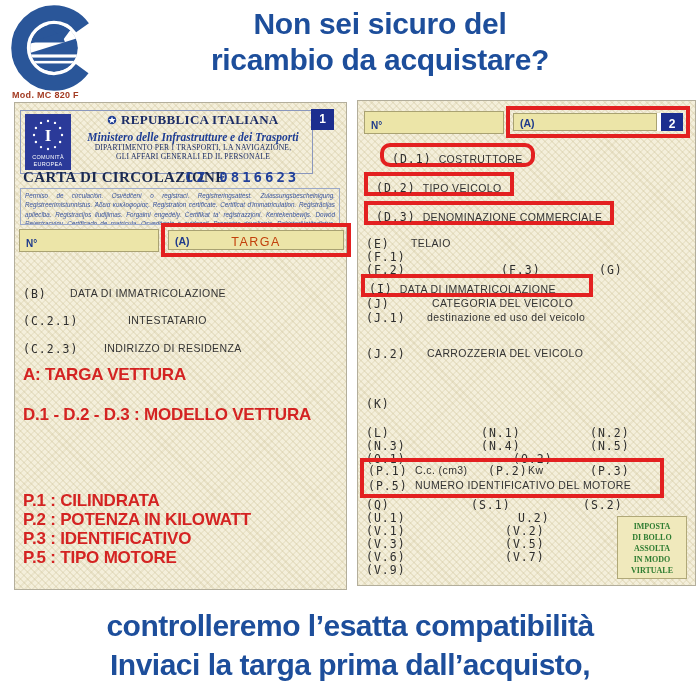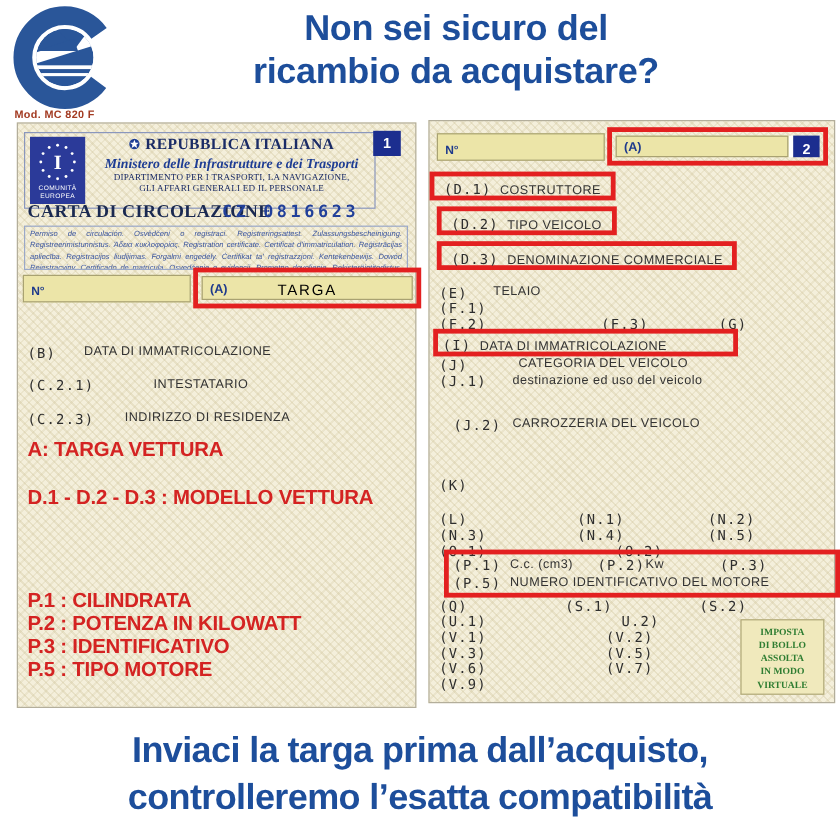--- a/index.html
+++ b/index.html
@@ -118,21 +118,21 @@
 
   <div class="abs multilang">Permiso de circulación. Osvědčení o registraci. Registreringsattest. Zulassungsbescheinigung. Registreerimistunnistus. Άδεια κυκλοφορίας. Registration certificate. Certificat d'immatriculation. Reģistrācijas apliecība. Registracijos liudijimas. Forgalmi engedély. Ċertifikat ta' reġistrazzjoni. Kentekenbewijs. Dowód Rejestracyjny. Certificado de matrícula. Osvedčenie o evidencii. Prometno dovoljenje. Rekisteröintitodistus. Registreringsbevis. Prometna dozvola.</div>
 
   <div class="abs ybox" style="left:4px;top:126px;width:140px;height:23px;padding:3px 0 0 6px;">
     <span class="navy" style="font-size:10px;">N°</span>
   </div>
 
   <div class="abs redbox" style="left:146px;top:120px;width:190px;height:34px;padding:3px;">
     <div class="ybox" style="width:100%;height:100%;position:relative;">
       <span class="navy abs" style="left:6px;top:4px;font-size:10.5px;">(A)</span>
-      <span class="abs" style="left:0;top:4px;width:100%;text-align:center;font-size:12.5px;color:#000000;letter-spacing:1.5px;">TARGA</span>
+      <span class="abs" style="left:0;top:4px;width:100%;text-align:center;font-size:12.5px;color:#c2410c;letter-spacing:1.5px;">TARGA</span>
     </div>
   </div>
 
   <div class="row" style="top:184px;">
     <span class="cell code" style="left:8px;">(B)</span>
     <span class="cell lbl" style="left:48px;">DATA DI IMMATRICOLAZIONE</span>
   </div>
   <div class="row" style="top:211px;">
     <span class="cell code" style="left:8px;">(C.2.1)</span>
     <span class="cell lbl" style="left:82px;padding-left:24px;">INTESTATARIO</span>
@@ -159,21 +159,21 @@
   <div class="abs redbox" style="left:148px;top:5px;width:184px;height:32px;padding:3px;">
     <div style="width:100%;height:100%;position:relative;display:flex;">
       <div class="ybox" style="flex:1;height:100%;position:relative;">
         <span class="navy abs" style="left:6px;top:3px;font-size:10.5px;">(A)</span>
       </div>
       <div style="width:4px;background:#ffffff;"></div>
       <div class="badge" style="width:22px;height:100%;line-height:22px;">2</div>
     </div>
   </div>
 
-  <div class="abs redbox" style="left:0;top:42px;height:24px;padding:2px 8px;">
+  <div class="abs redbox" style="left:22px;top:42px;height:24px;padding:2px 8px;border-radius:10px;">
     <span class="code">(D.1)</span><span class="lbl">COSTRUTTORE</span>
   </div>
   <div class="abs redbox" style="left:6px;top:71px;height:24px;padding:2px 8px;">
     <span class="code">(D.2)</span><span class="lbl">TIPO VEICOLO</span>
   </div>
   <div class="abs redbox" style="left:6px;top:100px;height:24px;padding:2px 8px;">
     <span class="code">(D.3)</span><span class="lbl">DENOMINAZIONE COMMERCIALE</span>
   </div>
 
   <div class="row" style="top:136px;">
@@ -182,55 +182,55 @@
   </div>
   <div class="row" style="top:149px;">
     <span class="cell code" style="left:8px;">(F.1)</span>
   </div>
   <div class="row" style="top:162px;">
     <span class="cell code" style="left:8px;">(F.2)</span>
     <span class="cell code" style="left:143px;">(F.3)</span>
     <span class="cell code" style="left:241px;">(G)</span>
   </div>
 
-  <div class="abs redbox" style="left:3px;top:173px;width:254px;height:23px;padding:1px 4px;">
+  <div class="abs redbox" style="left:3px;top:173px;width:232px;height:23px;padding:1px 4px;">
     <span class="code">(I)</span><span class="lbl">DATA DI IMMATRICOLAZIONE</span>
   </div>
 
   <div class="row" style="top:196px;">
     <span class="cell code" style="left:8px;">(J)</span>
     <span class="cell lbl" style="left:46px;margin-left:28px;">CATEGORIA DEL VEICOLO</span>
   </div>
   <div class="row" style="top:210px;">
     <span class="cell code" style="left:8px;">(J.1)</span>
     <span class="cell lbl lbl-lc" style="left:62px;">destinazione ed uso del veicolo</span>
   </div>
   <div class="row" style="top:246px;">
-    <span class="cell code" style="left:20px;">(J.2)</span>
+    <span class="cell code" style="left:8px;">(J.2)</span>
     <span class="cell lbl" style="left:62px;">CARROZZERIA DEL VEICOLO</span>
   </div>
   <div class="row" style="top:296px;">
     <span class="cell code" style="left:8px;">(K)</span>
   </div>
   <div class="row" style="top:325px;">
     <span class="cell code" style="left:8px;">(L)</span>
     <span class="cell code" style="left:123px;">(N.1)</span>
     <span class="cell code" style="left:232px;">(N.2)</span>
   </div>
   <div class="row" style="top:338px;">
     <span class="cell code" style="left:8px;">(N.3)</span>
     <span class="cell code" style="left:123px;">(N.4)</span>
     <span class="cell code" style="left:232px;">(N.5)</span>
   </div>
   <div class="row" style="top:351px;">
     <span class="cell code" style="left:8px;">(O.1)</span>
     <span class="cell code" style="left:155px;">(O.2)</span>
   </div>
 
-  <div class="abs redbox" style="left:12px;top:357px;width:330px;height:40px;padding:2px 0;">
+  <div class="abs redbox" style="left:2px;top:357px;width:304px;height:40px;padding:2px 0;">
     <div class="row" style="top:2px;">
       <span class="cell code" style="left:4px;">(P.1)</span>
       <span class="cell lbl lbl-lc" style="left:44px;">C.c. (cm3)</span>
       <span class="cell code" style="left:124px;">(P.2)</span>
       <span class="cell lbl lbl-lc" style="left:164px;margin-left:0;">Kw</span>
       <span class="cell code" style="left:226px;">(P.3)</span>
     </div>
     <div class="row" style="top:17px;">
       <span class="cell code" style="left:4px;">(P.5)</span>
       <span class="cell lbl" style="left:44px;">NUMERO IDENTIFICATIVO DEL MOTORE</span>
@@ -265,15 +265,15 @@
   <div class="abs imposta" style="left:259px;top:415px;width:70px;height:63px;">
     <div>IMPOSTA</div>
     <div>DI BOLLO</div>
     <div>ASSOLTA</div>
     <div>IN MODO</div>
     <div>VIRTUALE</div>
   </div>
 </div>
 
 <div class="abs footer">
+  <div>controlleremo l’esatta compatibilità</div>
   <div>Inviaci la targa prima dall’acquisto,</div>
-  <div>controlleremo l’esatta compatibilità</div>
 </div>
 
 </body></html>

